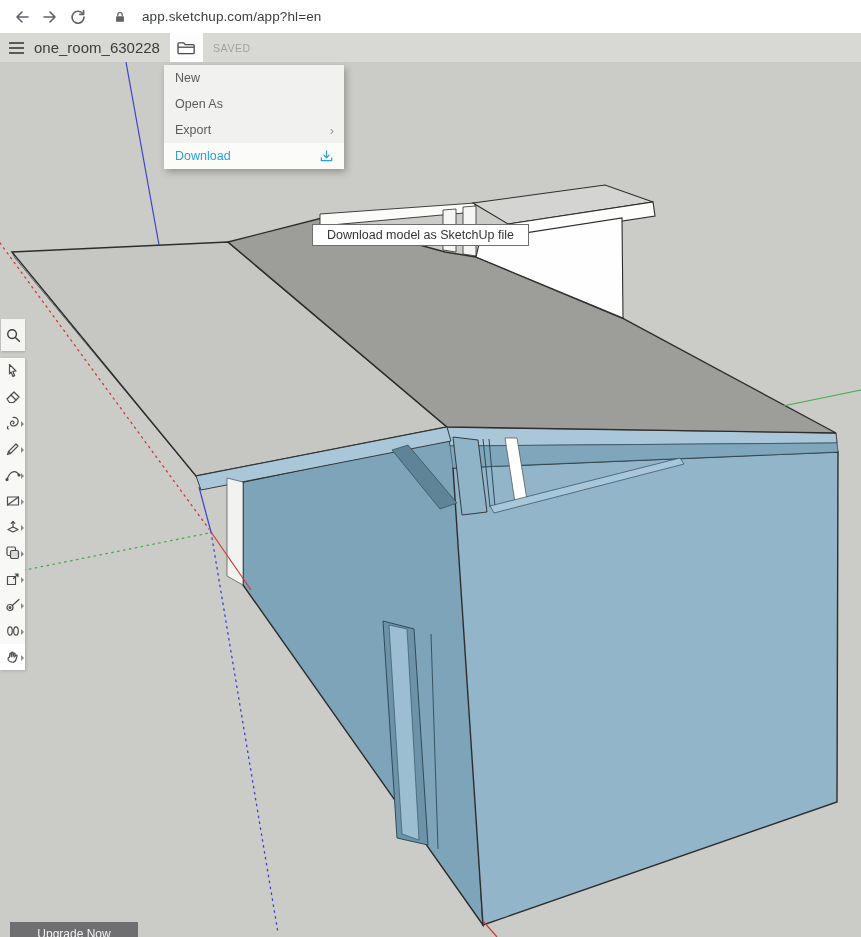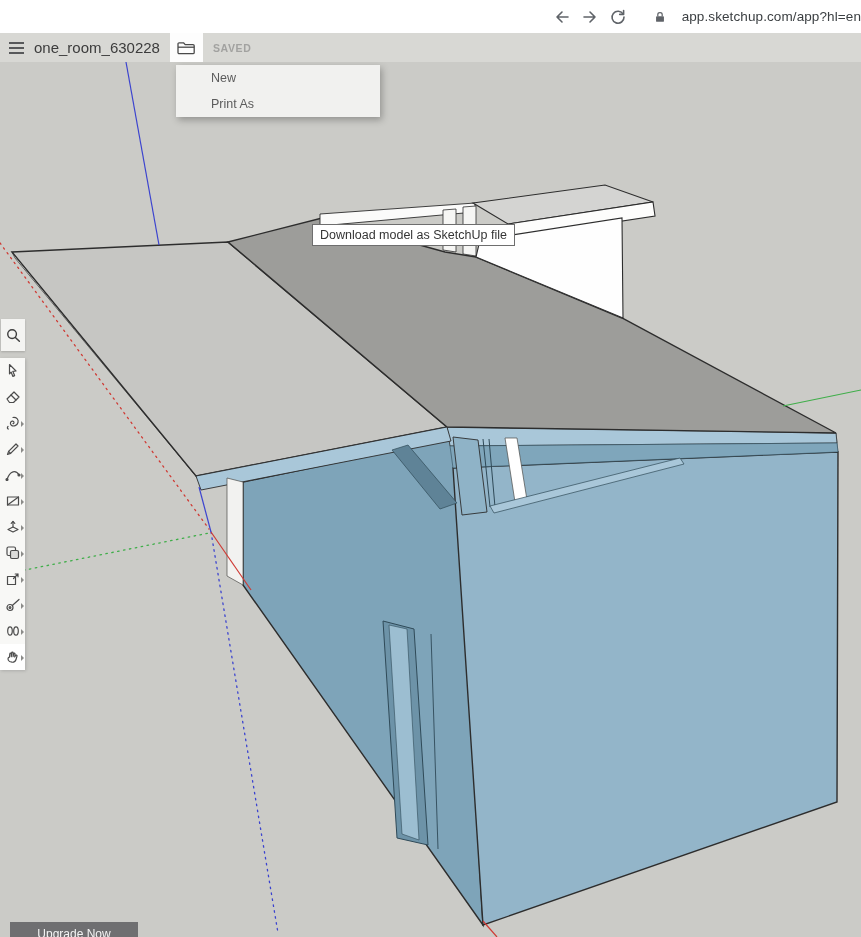--- a/index.html
+++ b/index.html
@@ -12,33 +12,33 @@
                border-bottom:1px solid #d6d6d4;display:flex;align-items:center;}
   .nav-ico{width:28px;height:28px;display:flex;align-items:center;justify-content:center;cursor:pointer;}
   #url-text{font-size:13.5px;color:#3c4043;margin-left:8px;letter-spacing:.1px;}
 
   
   #su-header{left:0;top:33px;width:861px;height:29px;background:#d8d8d4;display:flex;align-items:center;}
   #hamburger{width:30px;height:29px;display:flex;flex-direction:column;justify-content:center;gap:3px;padding-left:9px;box-sizing:border-box;cursor:pointer;}
   #hamburger span{display:block;width:15px;height:2px;background:#58595b;}
   #doc-title{font-size:15px;color:#3c3c3c;margin-left:4px;margin-right:10px;cursor:pointer;}
   #folder-btn{width:33px;height:29px;background:#fdfdfd;display:flex;align-items:center;justify-content:center;cursor:pointer;}
-  #saved-badge{font-size:10.5px;font-weight:bold;color:#a2a2a0;letter-spacing:.6px;margin-left:10px;}
-
-  
-  #file-menu{left:176px;top:65px;width:180px;background:#f1f1ef;z-index:30;
-             box-shadow:2px 3px 7px rgba(0,0,0,.28);padding-left:24px;}
+  #saved-badge{font-size:10.5px;font-weight:normal;color:#a2a2a0;letter-spacing:.6px;margin-left:10px;}
+
+  
+  #file-menu{left:164px;top:65px;width:180px;background:#f1f1ef;z-index:30;
+             box-shadow:2px 3px 7px rgba(0,0,0,.28);}
   .menu-item{height:26px;display:flex;align-items:center;padding:0 10px 0 11px;
              font-size:12.5px;color:#5c5c5c;cursor:pointer;justify-content:space-between;}
   .menu-item.hl{background:#fbfbfa;color:#2aa0d8;}
   .submenu-arrow{color:#9a9a98;font-size:13px;}
 
   
   #download-tooltip{left:312px;top:224px;height:20px;background:#ffffff;border:1px solid #6e6e6e;
-                    display:flex;align-items:center;padding:0 7px;font-size:12.5px;color:#353535;
+                    display:flex;align-items:center;padding:0 14px;font-size:12.5px;color:#353535;
                     z-index:40;white-space:nowrap;}
 
   
   #search-btn{left:1px;top:319px;width:24px;height:32px;background:#f4f4f2;
               display:flex;align-items:center;justify-content:center;cursor:pointer;
               box-shadow:0 1px 2px rgba(0,0,0,.18);z-index:20;}
   #tool-strip{left:0;top:358px;width:25px;background:#f8f8f6;z-index:20;
               box-shadow:1px 1px 3px rgba(0,0,0,.15);}
   .tool-btn{width:25px;height:26px;display:flex;align-items:center;justify-content:center;
             position:relative;cursor:pointer;}
@@ -100,21 +100,21 @@
   <line x1="126" y1="62" x2="159" y2="245" stroke="#3b43cf" stroke-width="1.2"></line>
   <line x1="199" y1="487" x2="211" y2="532" stroke="#3b43cf" stroke-width="1.2"></line>
   <line x1="211" y1="532" x2="278" y2="933" stroke="#3b43cf" stroke-width="1.3" stroke-dasharray="1.5 4.5" stroke-linecap="round"></line>
   <line x1="0" y1="243" x2="209" y2="529" stroke="#cf3a34" stroke-width="1.3" stroke-dasharray="1.5 4.5" stroke-linecap="round"></line>
   <line x1="211" y1="532" x2="251" y2="590" stroke="#cf3a34" stroke-width="1.2"></line>
   <line x1="483" y1="921" x2="497" y2="937" stroke="#cf3a34" stroke-width="1.2"></line>
   <line x1="0" y1="575" x2="209" y2="533" stroke="#3fae49" stroke-width="1.3" stroke-dasharray="1.5 4.5" stroke-linecap="round"></line>
   <line x1="783" y1="406" x2="861" y2="390" stroke="#3fae49" stroke-width="1.2"></line>
 </svg>
 
-<div id="browser-bar" class="abs" style="z-index:50;justify-content:flex-end;">
+<div id="browser-bar" class="abs" style="z-index:50;">
   <div class="nav-ico" style="margin-left:8px;">
     <svg width="18" height="18" viewBox="0 0 18 18">
       <path d="M15 9 H4 M4 9 L9 4 M4 9 L9 14" stroke="#5f6368" stroke-width="1.6" fill="none" stroke-linecap="round" stroke-linejoin="round"></path>
     </svg>
   </div>
   <div class="nav-ico">
     <svg width="18" height="18" viewBox="0 0 18 18">
       <path d="M3 9 H14 M14 9 L9 4 M14 9 L9 14" stroke="#5f6368" stroke-width="1.6" fill="none" stroke-linecap="round" stroke-linejoin="round"></path>
     </svg>
   </div>
@@ -147,21 +147,32 @@
     </svg>
   </div>
   <span id="saved-badge">SAVED</span>
 </div>
 
 <div id="file-menu" class="abs">
   <div class="menu-item">
     <span>New</span>
   </div>
   <div class="menu-item">
-    <span>Print As</span>
+    <span>Open As</span>
+  </div>
+  <div class="menu-item">
+    <span>Export</span>
+    <span class="submenu-arrow">›</span>
+  </div>
+  <div class="menu-item hl">
+    <span>Download</span>
+    <svg width="15" height="15" viewBox="0 0 16 16">
+      <path d="M8 2 L8 9 M5.2 6.5 L8 9.3 L10.8 6.5" stroke="#2aa0d8" stroke-width="1.3" fill="none" stroke-linecap="round" stroke-linejoin="round"></path>
+      <path d="M2.5 9.5 L2.5 12.5 L13.5 12.5 L13.5 9.5" stroke="#2aa0d8" stroke-width="1.3" fill="none" stroke-linecap="round" stroke-linejoin="round"></path>
+    </svg>
   </div>
 </div>
 
 <div id="download-tooltip" class="abs">
   <span>Download model as SketchUp file</span>
 </div>
 
 <div id="search-btn" class="abs">
   <svg width="17" height="17" viewBox="0 0 18 18" style="stroke:#3f3f3f;fill:none;stroke-width:1.5;stroke-linecap:round;">
     <circle cx="7.5" cy="7.5" r="4.6"></circle>

